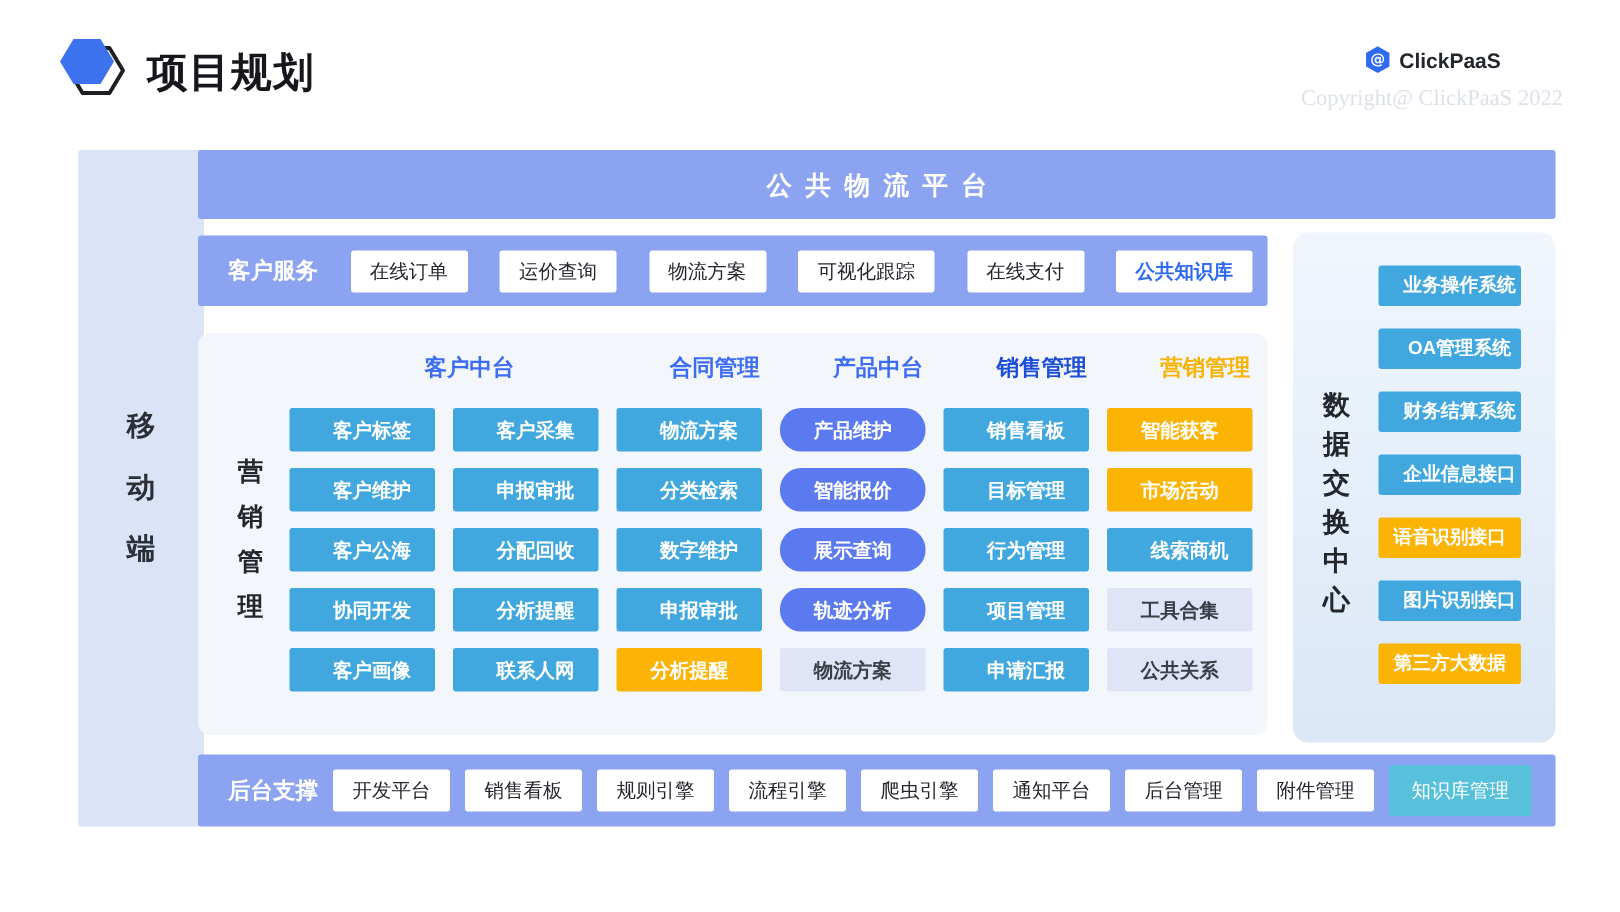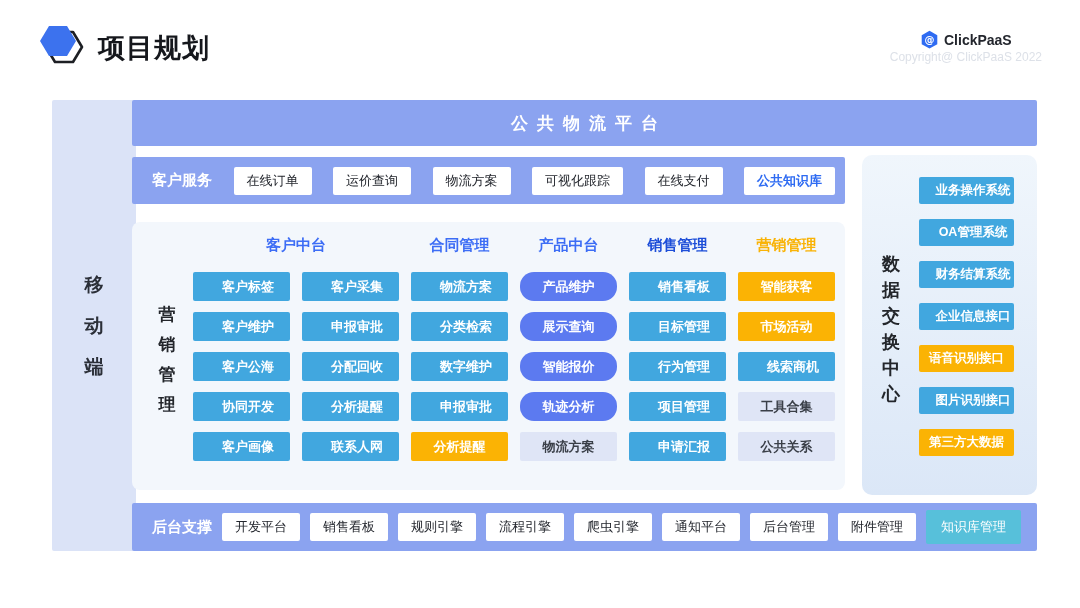--- a/index.html
+++ b/index.html
@@ -6,21 +6,21 @@
   html,body { background:#ffffff; }
   body { font-family:"Liberation Sans","DejaVu Sans",sans-serif; }
   #canvas { position:relative; width:1080px; height:608px; background:#ffffff; overflow:hidden; }
 
   
   .logo-hex { position:absolute; left:36px; top:20px; width:52px; height:52px; }
   .page-title { position:absolute; left:98px; top:30px; font-size:27px; font-weight:bold; color:#15171c; letter-spacing:1px; }
   .brand { position:absolute; right:38px; top:30px; text-align:center; }
   .brand-row { display:flex; align-items:center; justify-content:center; gap:5px; }
   .brand-name { font-size:14px; font-weight:bold; color:#23262d; }
-  .copyright { font-size:12px; color:#dde1e8; margin-top:1px; white-space:nowrap; }
+  .copyright { font-size:15px; color:#dde1e8; margin-top:9px; white-space:nowrap;font-family:Liberation Serif, serif; }
 
   
   .left-rail { position:absolute; left:52px; top:100px; width:84px; height:451px; background:#dbe3f7; border-radius:2px;
                display:flex; align-items:center; justify-content:center; }
   .v-label { width:22px; text-align:center; word-break:break-all; font-weight:bold; color:#2b2f38; }
   .left-rail .v-label { font-size:19px; line-height:41px; }
 
   
   .banner { position:absolute; left:132px; top:100px; width:905px; height:46px; background:#8ba3f0; border-radius:2px;
             display:flex; align-items:center; justify-content:center; }
@@ -32,38 +32,38 @@
   .cs-band { left:132px; top:157px; width:713px; height:47px; padding:0 10px 0 20px; }
   .bs-band { left:132px; top:503px; width:905px; height:48px; padding:0 16px 0 20px; }
   .chip { background:#ffffff; color:#23262d; font-size:13px; padding:5px 13px; border-radius:2px; white-space:nowrap; text-align:center; }
   .chip.link { color:#2e6bf2; font-weight:bold; }
   .chip.teal { background:#57c0da; color:#ffffff; padding:8px 15px; }
 
   
   .matrix { position:absolute; left:132px; top:222px; width:713px; height:268px; background:#f3f7fc; border-radius:8px; }
   .matrix-side { position:absolute; left:24px; top:78px; }
   .matrix .v-label { font-size:17px; line-height:30px; color:#23262b; }
-  .matrix-headers { position:absolute; left:61px; top:14px; display:grid; grid-template-columns:repeat(6,97px); column-gap:12px; }
+  .matrix-headers { position:absolute; left:78px; top:14px; display:grid; grid-template-columns:repeat(6,97px); column-gap:12px; }
   .m-header { text-align:center; font-size:15px; font-weight:bold; color:#3d6df5; white-space:nowrap; }
   .m-header.span2 { grid-column:span 2; }
   .m-header.lightblue { color:#1d4ed8; }
   .m-header.orange { color:#f9b306; }
   .matrix-cells { position:absolute; left:61px; top:50px; display:grid; grid-template-rows:repeat(5,29px);
                   grid-auto-flow:column; grid-auto-columns:97px; column-gap:12px; row-gap:11px; }
   .node { display:flex; align-items:center; justify-content:center; font-size:13px; font-weight:bold; color:#ffffff;
           border-radius:2px; white-space:nowrap; }
   .node.cyan { background:#41a7df;padding-left:13px; }
   .node.purple { background:#5c7af0;border-radius:14px; }
   .node.orange { background:#fbb304; }
   .node.lavender { background:#dfe5f6; color:#3a3f48; }
 
   
   .dx-panel { position:absolute; left:862px; top:155px; width:175px; height:340px; border-radius:10px;
               background:linear-gradient(180deg,#f0f6fc 0%, #dbe7f7 100%); }
-  .dx-side { position:absolute; left:18px; top:96px;font-family:Liberation Serif, serif; }
+  .dx-side { position:absolute; left:18px; top:102px;font-family:Liberation Serif, serif; }
   .dx-panel .v-label { font-size:18px; line-height:26px; color:#23262b; }
   .dx-items { position:absolute; left:57px; top:22px; width:95px; display:flex; flex-direction:column; gap:15px; }
   .dx-items .node { height:27px; font-size:12.5px; }
 </style>
 </head>
 <body>
 
 <div id="canvas">
 
   <svg class="logo-hex" viewBox="0 0 52 52">
@@ -123,22 +123,22 @@
         <div class="node cyan">申报审批</div>
         <div class="node cyan">分配回收</div>
         <div class="node cyan">分析提醒</div>
         <div class="node cyan">联系人网</div>
         <div class="node cyan">物流方案</div>
         <div class="node cyan">分类检索</div>
         <div class="node cyan">数字维护</div>
         <div class="node cyan">申报审批</div>
         <div class="node orange">分析提醒</div>
         <div class="node purple">产品维护</div>
+        <div class="node purple">智能报价</div>
         <div class="node purple">展示查询</div>
-        <div class="node purple">智能报价</div>
         <div class="node purple">轨迹分析</div>
         <div class="node lavender">物流方案</div>
         <div class="node cyan">销售看板</div>
         <div class="node cyan">目标管理</div>
         <div class="node cyan">行为管理</div>
         <div class="node cyan">项目管理</div>
         <div class="node cyan">申请汇报</div>
         <div class="node orange">智能获客</div>
         <div class="node orange">市场活动</div>
         <div class="node cyan">线索商机</div>

